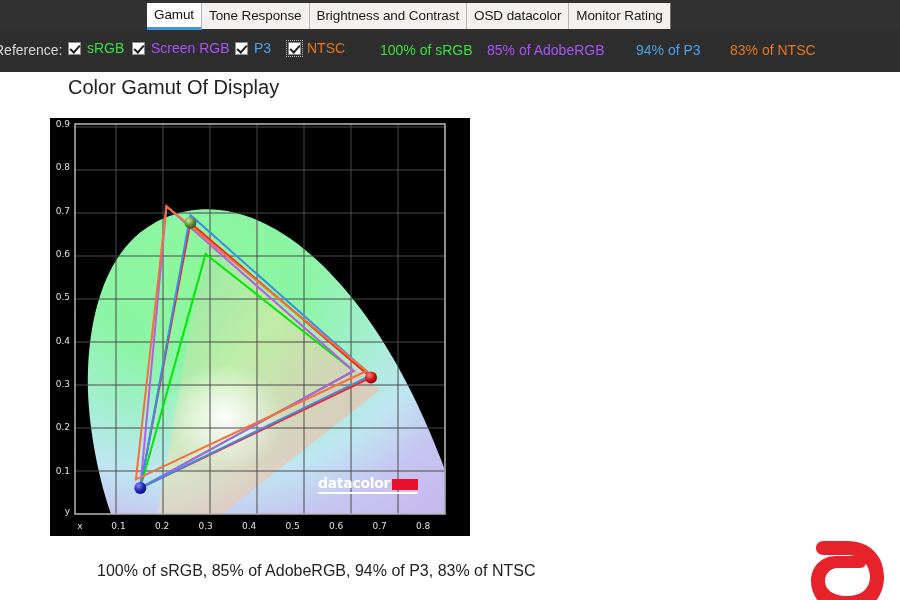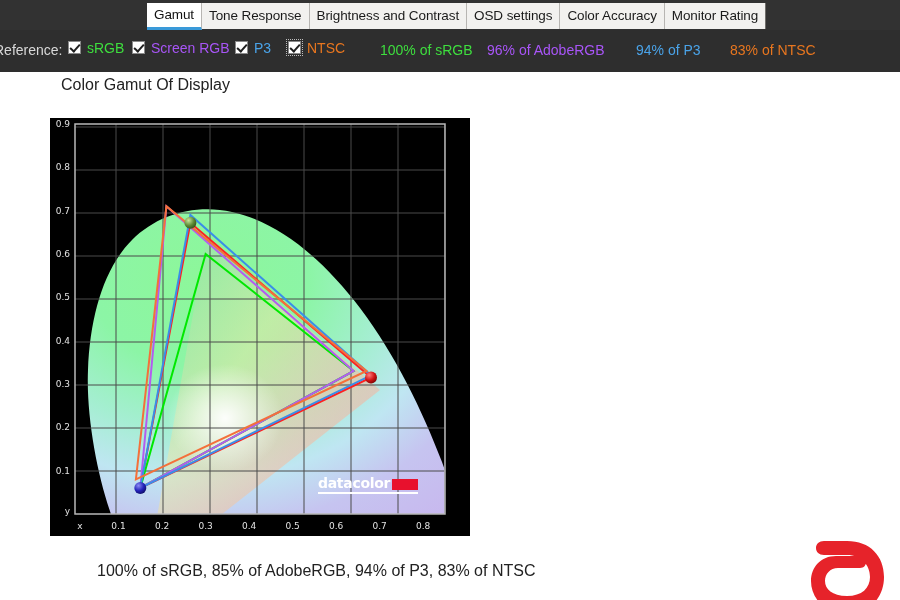--- a/index.html
+++ b/index.html
@@ -49,21 +49,21 @@
   #reference-row{
     position:absolute;left:0;top:30px;width:900px;height:42px;
     background:#2e2e2e;
   }
   #ref-label{
     position:absolute;left:-6px;top:12px;
     color:#d8d8d8;font-size:14px;
   }
   .chk-group{
     position:absolute;top:11px;
-    display:flex;align-items:flex-start;gap:6px;
+    display:flex;align-items:flex-end;gap:6px;
   }
   .checkbox{
     width:13px;height:13px;background:#ffffff;
     border:1px solid #8a8a8a;
     position:relative;box-sizing:border-box;
     display:inline-block;
     flex:0 0 auto;
   }
   .checkbox::after{
     content:"";
@@ -82,22 +82,22 @@
   .pct{
     position:absolute;top:12px;font-size:14px;white-space:nowrap;
   }
 
   
   #page-body{
     position:absolute;left:0;top:72px;width:900px;height:528px;
     background:#ffffff;
   }
   #chart-title{
-    position:absolute;left:61px;top:4px;
-    font-size:16px;color:#222;
+    position:absolute;left:68px;top:4px;
+    font-size:20px;color:#222;
   }
   #chart-caption{
     position:absolute;left:51px;top:490px;
     font-size:16px;color:#222;margin-left:46px;
   }
 
   
   #chart-panel{
     position:absolute;left:50px;top:46px;
     width:420px;height:418px;
@@ -136,24 +136,21 @@
         <div class="tab active">
           <span>Gamut</span>
         </div>
         <div class="tab">
           <span>Tone Response</span>
         </div>
         <div class="tab">
           <span>Brightness and Contrast</span>
         </div>
         <div class="tab">
-          <span>OSD settings</span>
-        </div>
-        <div class="tab">
-          <span>Color Accuracy</span>
+          <span>OSD datacolor</span>
         </div>
         <div class="tab">
           <span>Monitor Rating</span>
         </div>
       </div>
   </div>
 
   <div id="reference-row">
     <span id="ref-label">Reference:</span>
 
@@ -169,21 +166,21 @@
         <span class="checkbox"></span>
         <span class="chk-label" style="color: rgb(74, 163, 232);">P3</span>
       </div>
       <div class="chk-group" style="left: 288px;">
         <span class="checkbox">
           <span class="focusring"></span>
         </span>
         <span class="chk-label" style="color: rgb(232, 118, 31);">NTSC</span>
       </div>
       <span class="pct" style="left: 380px; color: rgb(62, 222, 62);">100% of sRGB</span>
-      <span class="pct" style="left: 487px; color: rgb(168, 85, 247);">96% of AdobeRGB</span>
+      <span class="pct" style="left: 487px; color: rgb(168, 85, 247);">85% of AdobeRGB</span>
       <span class="pct" style="left: 636px; color: rgb(74, 163, 232);">94% of P3</span>
       <span class="pct" style="left: 730px; color: rgb(232, 118, 31);">83% of NTSC</span>
     </div>
 
 </div>
 
 <div id="page-body">
 
   <div id="chart-title">Color Gamut Of Display</div>
 

